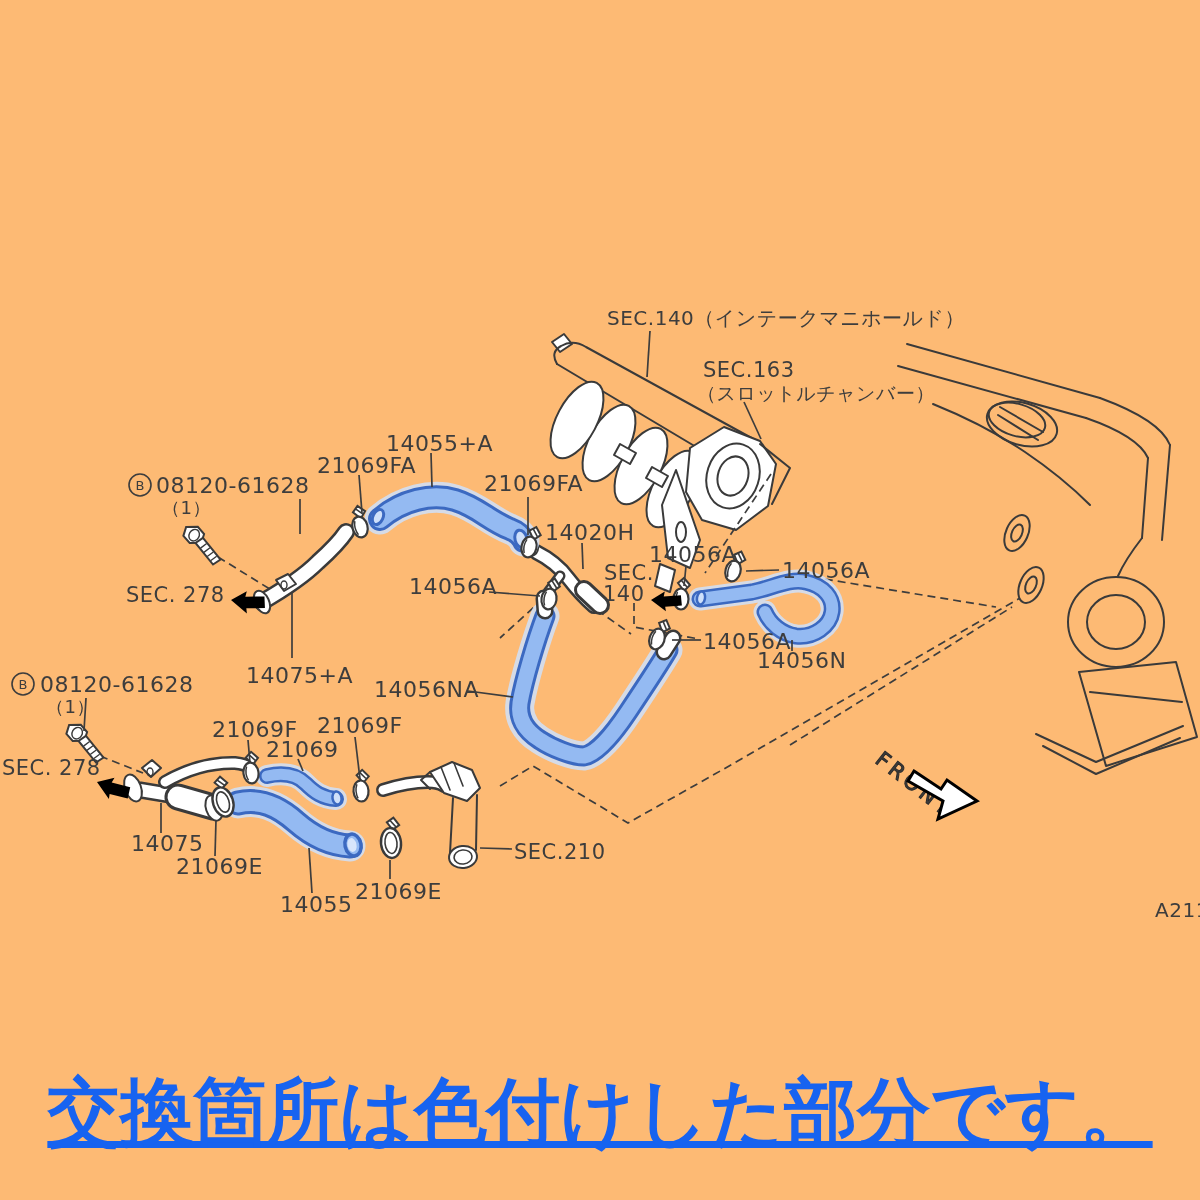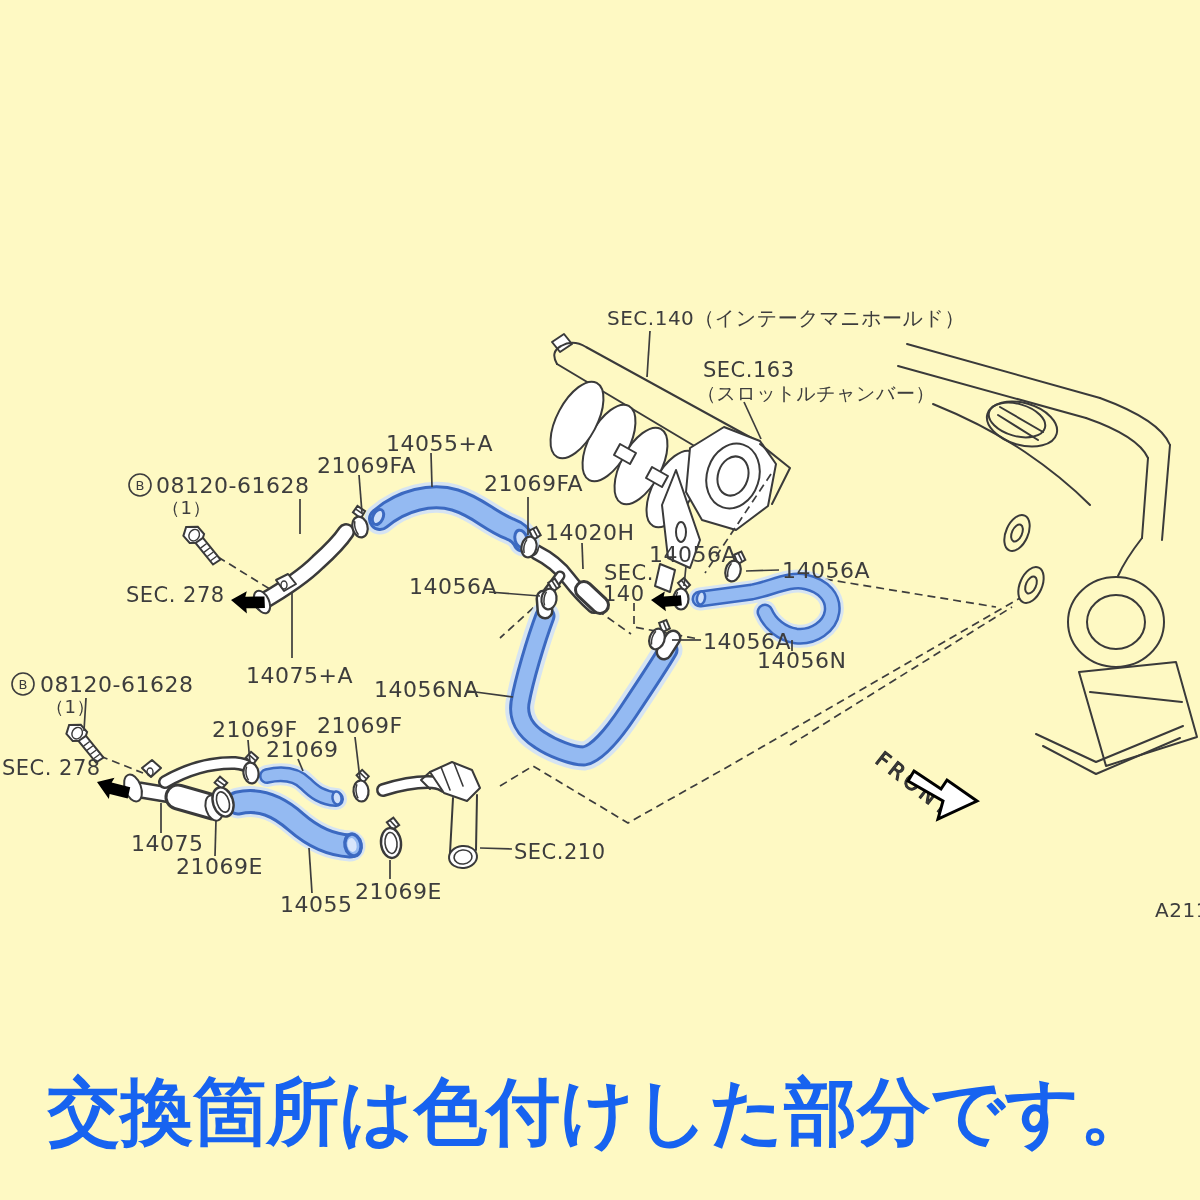--- a/index.html
+++ b/index.html
@@ -1,21 +1,21 @@
 <!DOCTYPE html>
 <html><head>
 <meta charset="utf-8">
 <style>
   html,body{margin:0;padding:0;background:#fff;}
-  .stage{position:relative;width:1200px;height:1200px;background:#fef9c3;overflow:hidden;
+  .stage{position:relative;width:1200px;height:1200px;background:#fdba74;overflow:hidden;
          font-family:"DejaVu Sans","Liberation Sans",sans-serif;}
   svg text{font-family:"DejaVu Sans","Liberation Sans",sans-serif;fill:#3d3d3d;}
   .banner{position:absolute;left:0;top:1072px;width:1200px;text-align:center;
           font-size:73px;font-weight:800;color:#1763F0;line-height:1.1;
-          font-family:"DejaVu Sans","Liberation Sans",sans-serif;white-space:nowrap;}
+          font-family:"DejaVu Sans","Liberation Sans",sans-serif;white-space:nowrap;text-decoration:underline;}
 </style>
 </head>
 <body>
 
 <div class="stage">
 
 <svg width="1200" height="1075" viewBox="0 0 1200 1075">
   <defs>
     <g id="clampS">
       <path d="M -3,-16 L 3,-21 L 9,-14 L 3,-8 Z" fill="#fff" stroke="#3a3a3a" stroke-width="2"></path>

